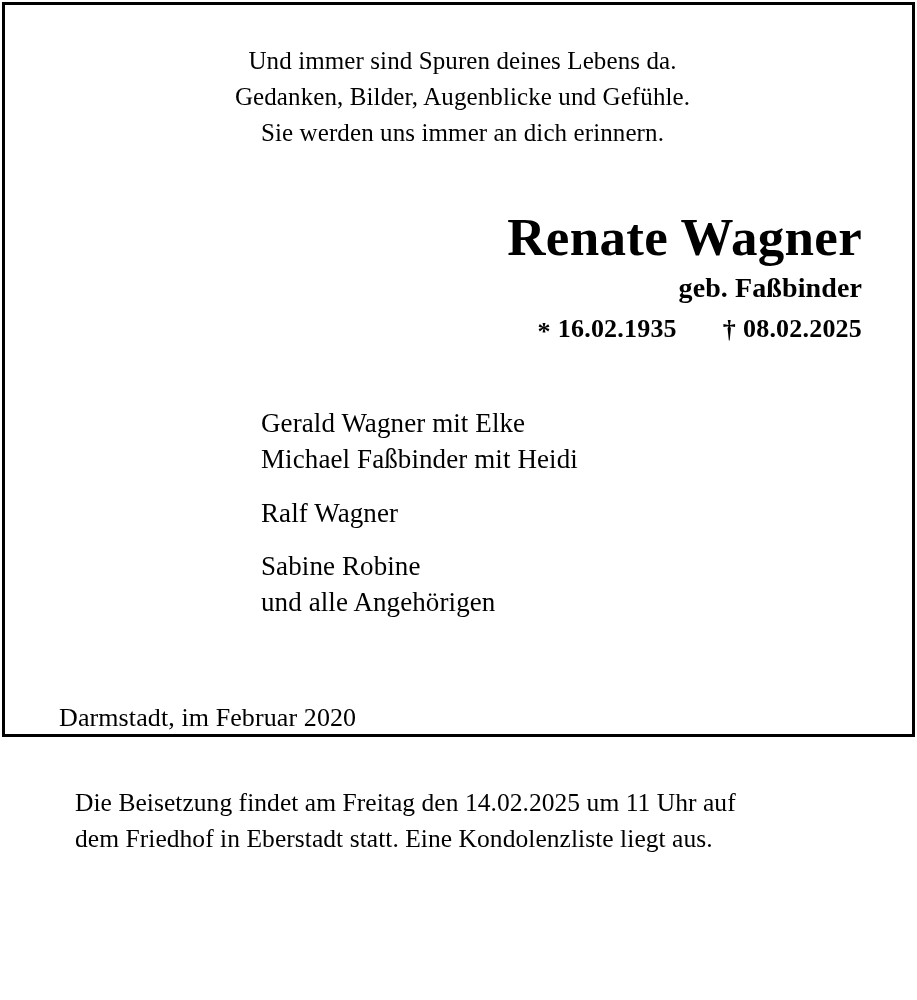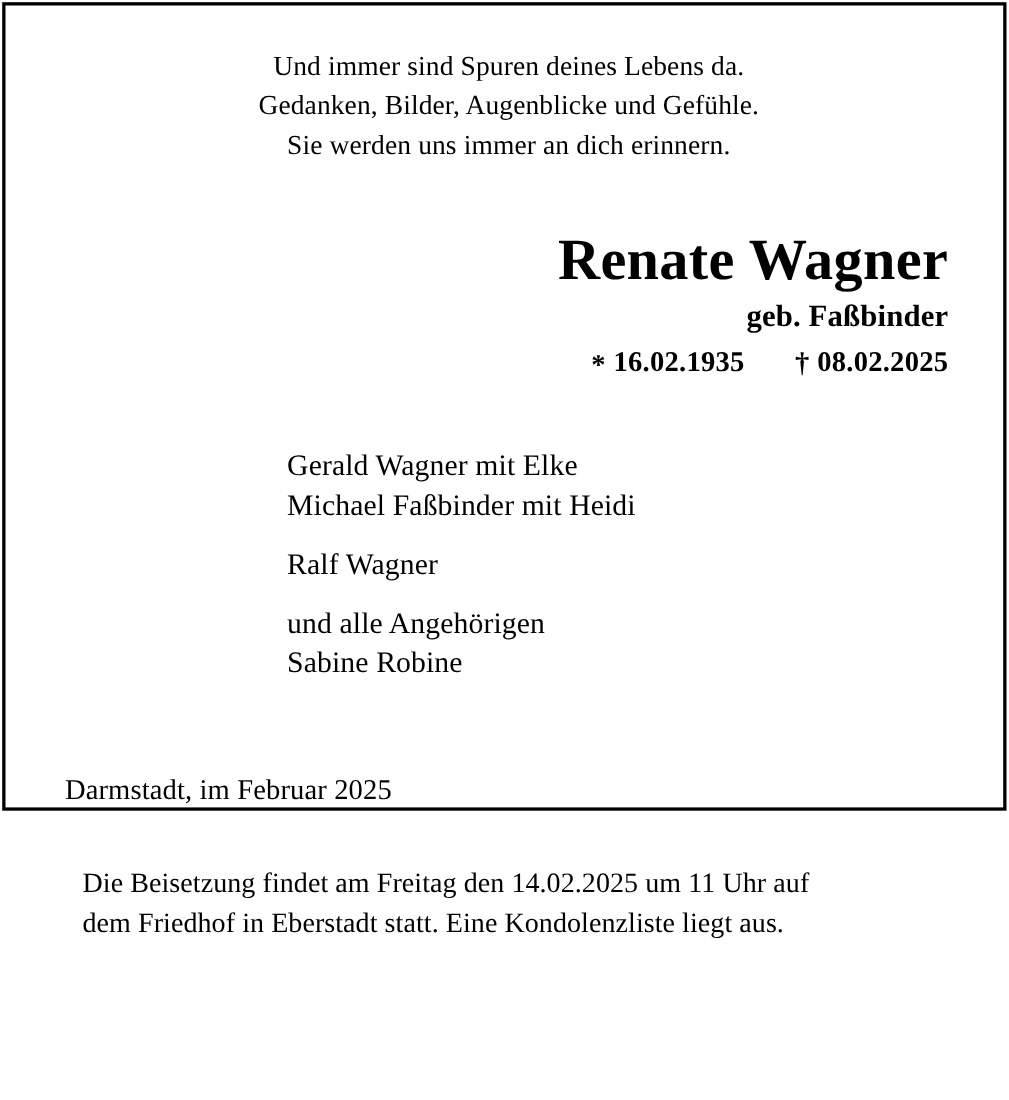--- a/index.html
+++ b/index.html
@@ -172,26 +172,26 @@
         <div class="mourner-group">
           <div class="mourner-line">Gerald Wagner mit Elke</div>
           <div class="mourner-line">Michael Faßbinder mit Heidi</div>
         </div>
 
         <div class="mourner-group">
           <div class="mourner-line">Ralf Wagner</div>
         </div>
 
         <div class="mourner-group">
+          <div class="mourner-line">Sabine Robine</div>
           <div class="mourner-line">und alle Angehörigen</div>
-          <div class="mourner-line">Sabine Robine</div>
         </div>
       </div>
 
-      <div class="place-date">Darmstadt, im Februar 2025</div>
+      <div class="place-date">Darmstadt, im Februar 2020</div>
 
       <div class="funeral-details">
         <span class="detail-line">Die Beisetzung findet am Freitag den 14.02.2025 um 11 Uhr auf</span>
         <span class="detail-line">dem Friedhof in Eberstadt statt. Eine Kondolenzliste liegt aus.</span>
       </div>
 
     </div>
   </div>
 </div>
 

